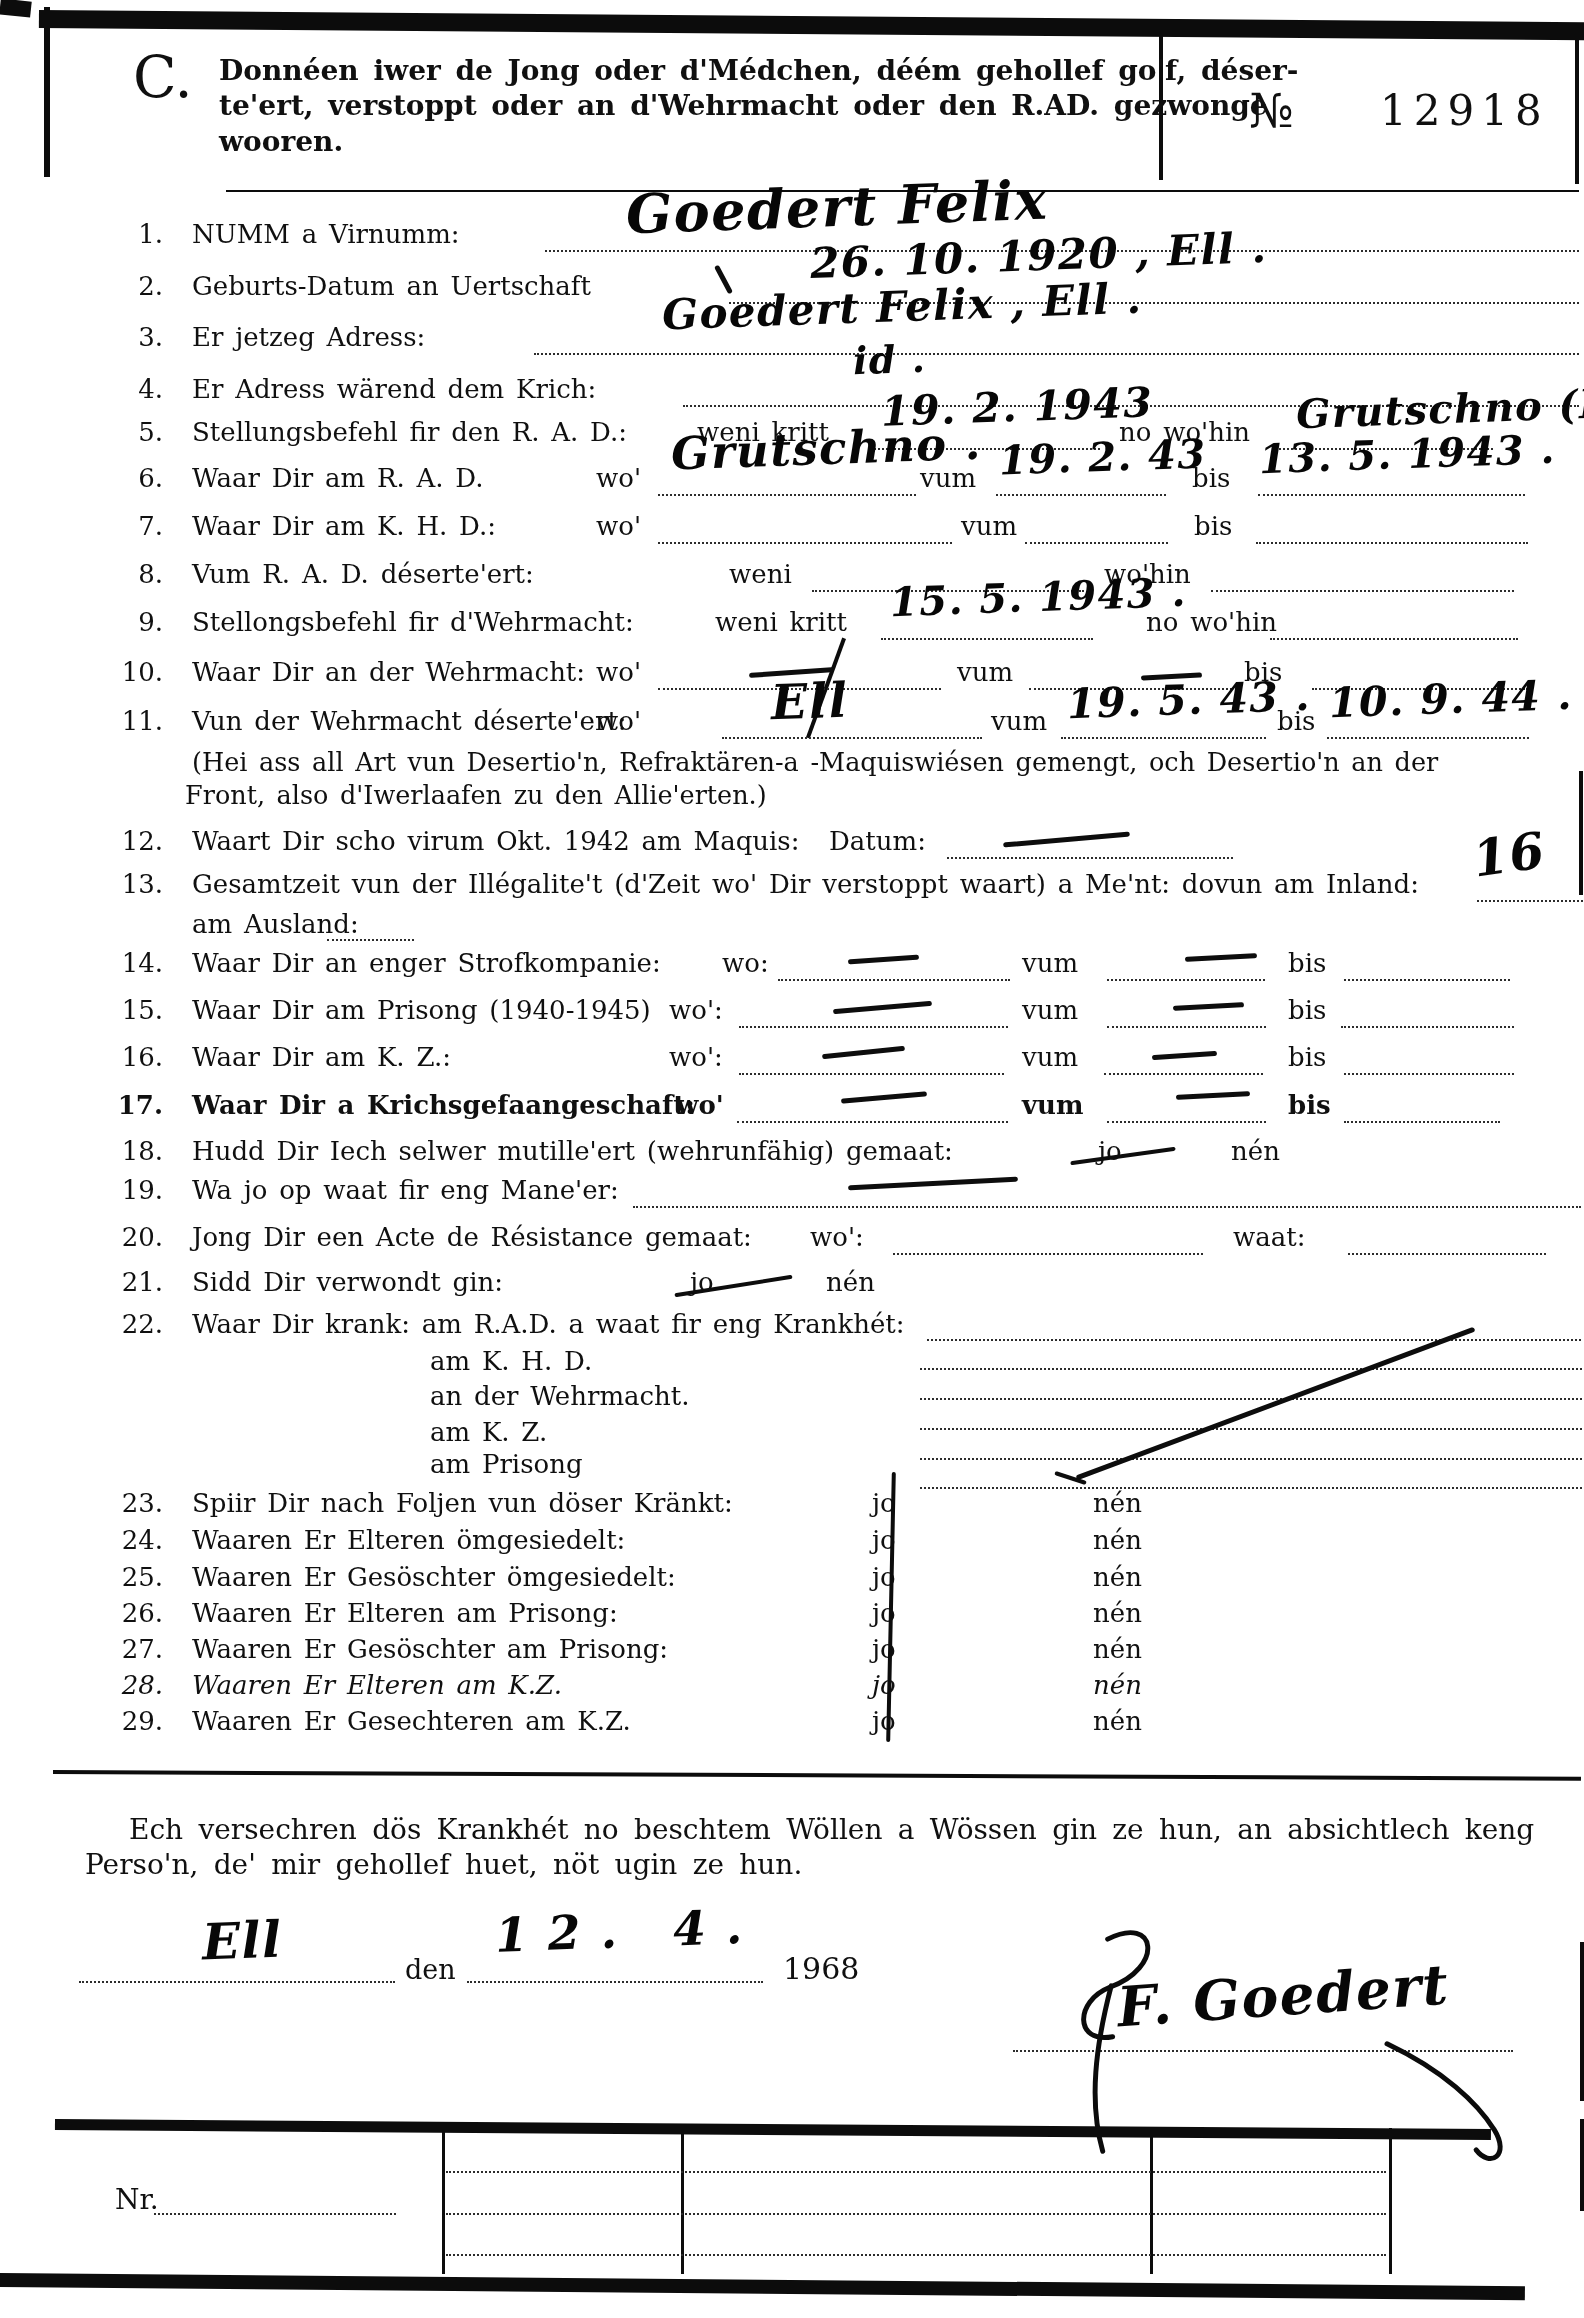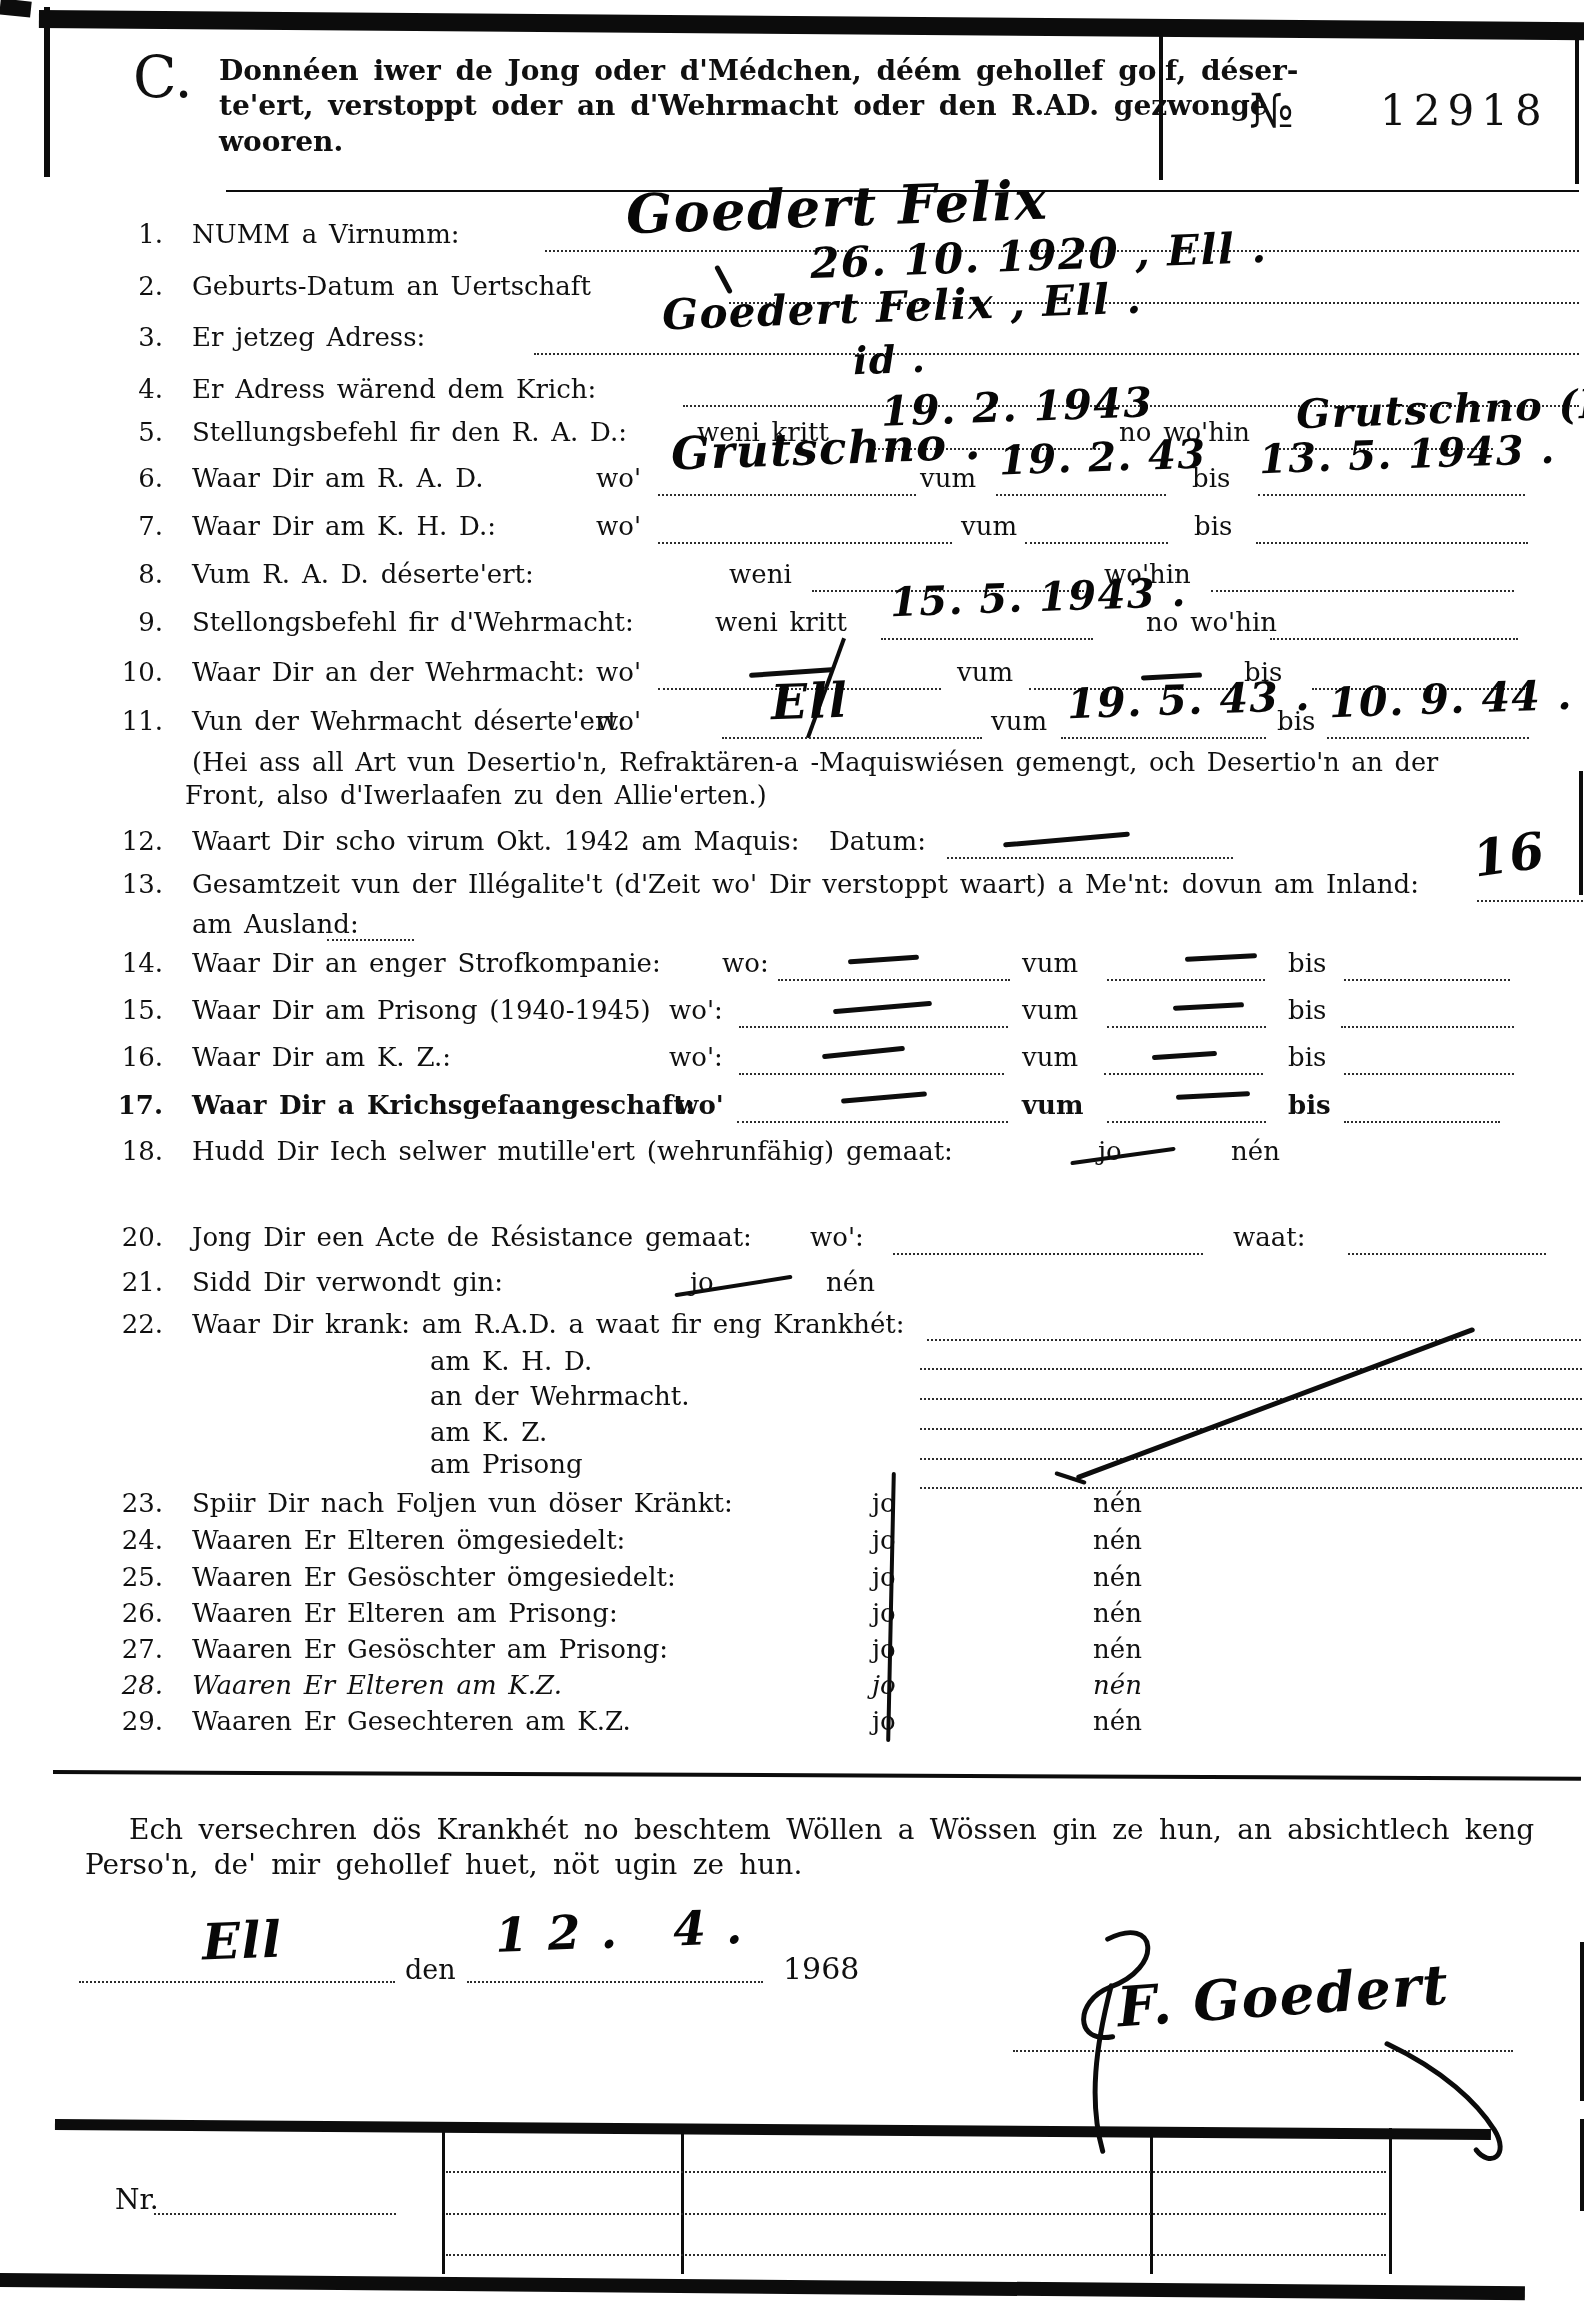--- a/index.html
+++ b/index.html
@@ -221,20 +221,26 @@
   </div>
 
   <div class="item" style="top:1136px;">
     <span class="t num">18.</span>
     <span class="t lbl">Hudd Dir Iech selwer mutille'ert (wehrunfähig) gemaat:</span>
     <span class="t" style="left:1098px;">jo</span>
     <span class="dash" style="left:1070px;top:17.7px;width:106px;transform:rotate(-8deg);height:4.2px;"></span>
     <span class="t" style="left:1231px;">nén</span>
   </div>
 
+  <div class="item" style="top:1175px;">
+    <span class="t num">19.</span>
+    <span class="t lbl">Wa jo op waat fir eng Mane'er:</span>
+    <span class="dots" style="left:633px;width:948px;top:31px;"></span>
+    <span class="dash" style="left:848px;top:5.7px;width:170px;transform:rotate(-3deg);"></span>
+  </div>
 
   <div class="item" style="top:1222px;">
     <span class="t num">20.</span>
     <span class="t lbl">Jong Dir een Acte de Résistance gemaat:</span>
     <span class="t" style="left:810px;">wo':</span>
     <span class="dots" style="left:893px;width:310px;top:31px;"></span>
     <span class="t" style="left:1233px;">waat:</span>
     <span class="dots" style="left:1348px;width:198px;top:31px;"></span>
   </div>
 

